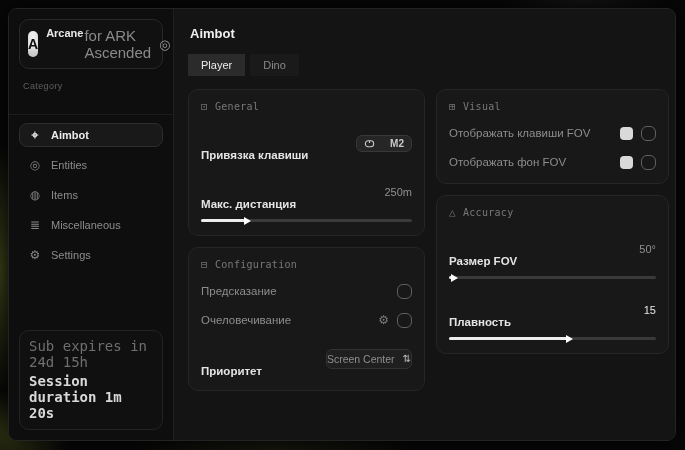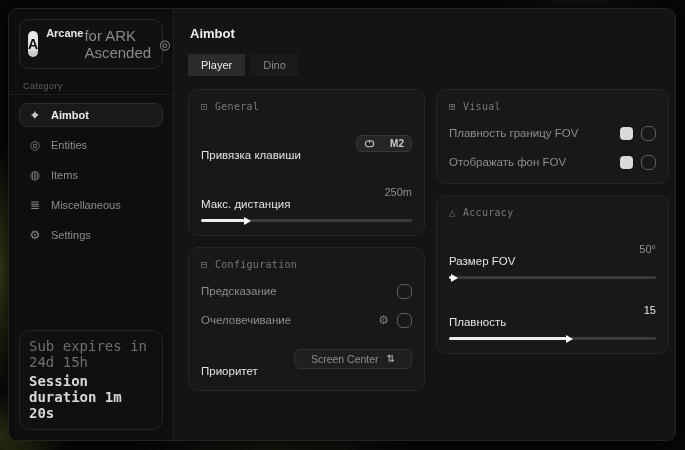--- a/index.html
+++ b/index.html
@@ -33,21 +33,21 @@
   .brand-logo {
     width:26px; height:26px; border-radius:7px; background:#f2f2f2;
     color:#0c0c0c; font-weight:bold; font-size:14px;
     display:flex; align-items:center; justify-content:center;
     box-shadow:inset 0 -6px 6px rgba(0,0,0,.18);
   }
   .brand-text { display:flex; flex-direction:row; gap:1px; }
   .brand-name { font-size:11px; font-weight:700; color:#e9e9e9; }
   .brand-sub  { font-size:15px; color:#8a8a8a; }
   .brand-gear { margin-left:auto; color:#9a9a9a; font-size:13px; line-height:1; cursor:pointer; }
-  .category { margin:12px 4px 1px; font-size:9px; color:#5f5f5f; letter-spacing:.4px; }
+  .category { margin:12px 4px 21px; font-size:9px; color:#5f5f5f; letter-spacing:.4px; }
   .side-divider { border:none; border-top:1px solid #1d1d1d; margin:2px -10px 8px; }
   .nav { display:flex; flex-direction:column; gap:6px; }
   .nav-item {
     display:flex; align-items:center; gap:9px; padding:5px 8px;
     border-radius:8px; font-size:11px; color:#8d8d8d;
     border:1px solid transparent; cursor:pointer;
   }
   .nav-item.active { color:#ececec; background:#191919; border-color:#2d2d2d; font-weight:600; }
   .nav-icon { width:14px; text-align:center; font-size:12px; line-height:1; opacity:.95; }
   .side-spacer { flex:1; }
@@ -79,38 +79,38 @@
     display:flex; align-items:center; gap:7px;
     font-family:"DejaVu Sans Mono", monospace; font-size:10px;
     color:#787878; letter-spacing:.3px;
   }
   .panel-icon { font-size:11px; color:#6f6f6f; line-height:1; }
   .row {
     display:flex; align-items:center; justify-content:space-between;
     margin-top:13px; min-height:16px; font-size:11.5px;
   }
   .lbl-dim { color:#8d8d8d; }
-  .lbl-bright { color:#e4e4e4; font-weight:400;margin-top:24px; }
+  .lbl-bright { color:#e4e4e4; font-weight:700;margin-top:24px; }
   .val-dim { color:#8f8f8f; font-size:11px; }
   .val-bright { color:#e6e6e6; font-size:11px; }
   .right-group { display:flex; align-items:center; gap:8px; }
   .checkbox {
     width:15px; height:15px; border:1.5px solid #606060; border-radius:6px;
     background:transparent; cursor:pointer; flex:none;
   }
   .swatch { width:13px; height:13px; border-radius:4px; cursor:pointer; flex:none; }
   .keybind-btn {
     display:flex; align-items:center; gap:15px;
     background:#262626; border:1px solid #383838; border-radius:6px;
     padding:2px 7px; color:#c9c9c9; font-size:10px; font-weight:600; cursor:pointer;
   }
   .dropdown {
     display:flex; align-items:center; gap:8px;
     background:#1f1f1f; border:1px solid #323232; border-radius:6px;
-    padding:3px 16px; color:#8e8e8e; font-size:10.5px; cursor:pointer;
+    padding:3px 0; color:#8e8e8e; font-size:10.5px; cursor:pointer;
   }
   .dropdown-icon { color:#c0c0c0; font-size:10px; line-height:1; }
   .inline-gear { color:#7a7a7a; font-size:12px; line-height:1; cursor:pointer; }
   .slider {
     margin-top:9px; height:3px; background:#3a3a3a; border-radius:3px;
     position:relative; cursor:pointer;
   }
   .slider-fill { height:100%; background:#ededed; border-radius:3px; position:relative; }
   .slider-handle {
     position:absolute; right:-6px; top:50%; transform:translateY(-50%);
@@ -235,21 +235,21 @@
       </div>
 
       <div class="col">
 
         <div class="panel">
           <div class="panel-header">
             <span class="panel-icon">⊞</span>
             <span>Visual</span>
           </div>
           <div class="row">
-            <span class="lbl-dim">Плавность границу FOV</span>
+            <span class="lbl-dim">Отображать клавиши FOV</span>
             <span class="right-group">
               <span class="swatch" style="background: rgb(217, 217, 217);"></span>
               <span class="checkbox"></span>
             </span>
           </div>
           <div class="row">
             <span class="lbl-dim">Отображать фон FOV</span>
             <span class="right-group">
               <span class="swatch" style="background: rgb(217, 217, 217);"></span>
               <span class="checkbox"></span>

